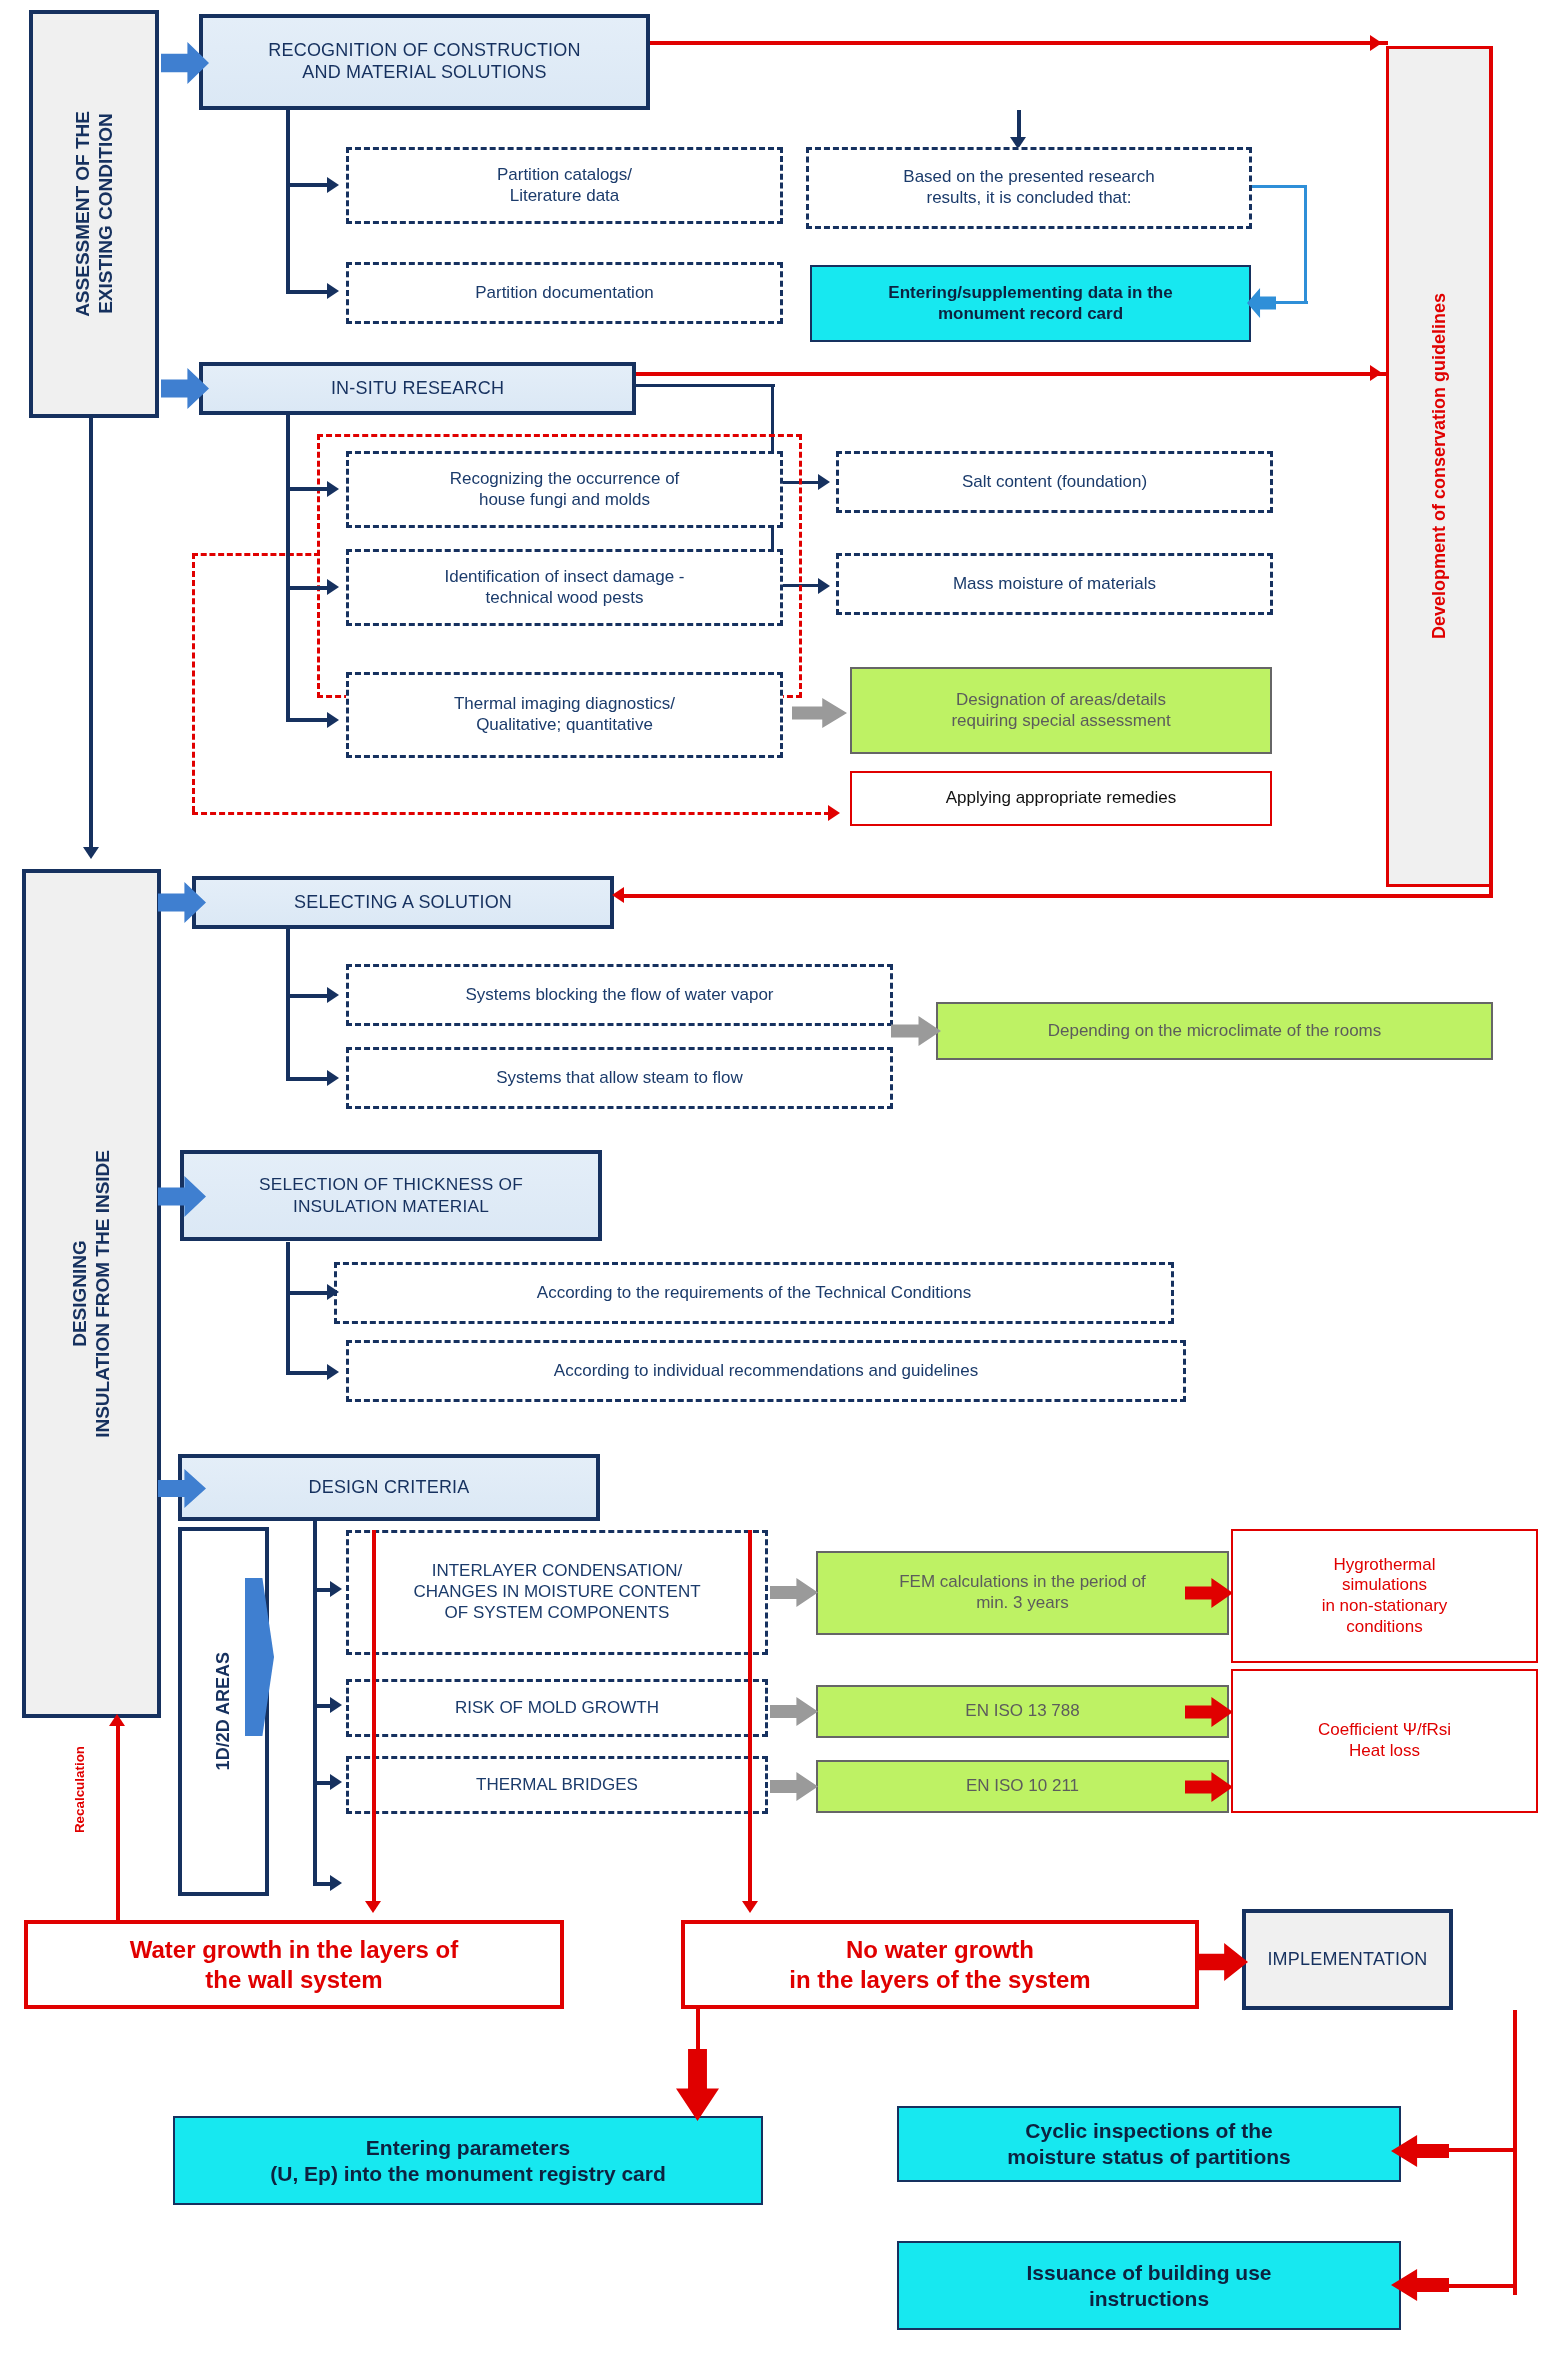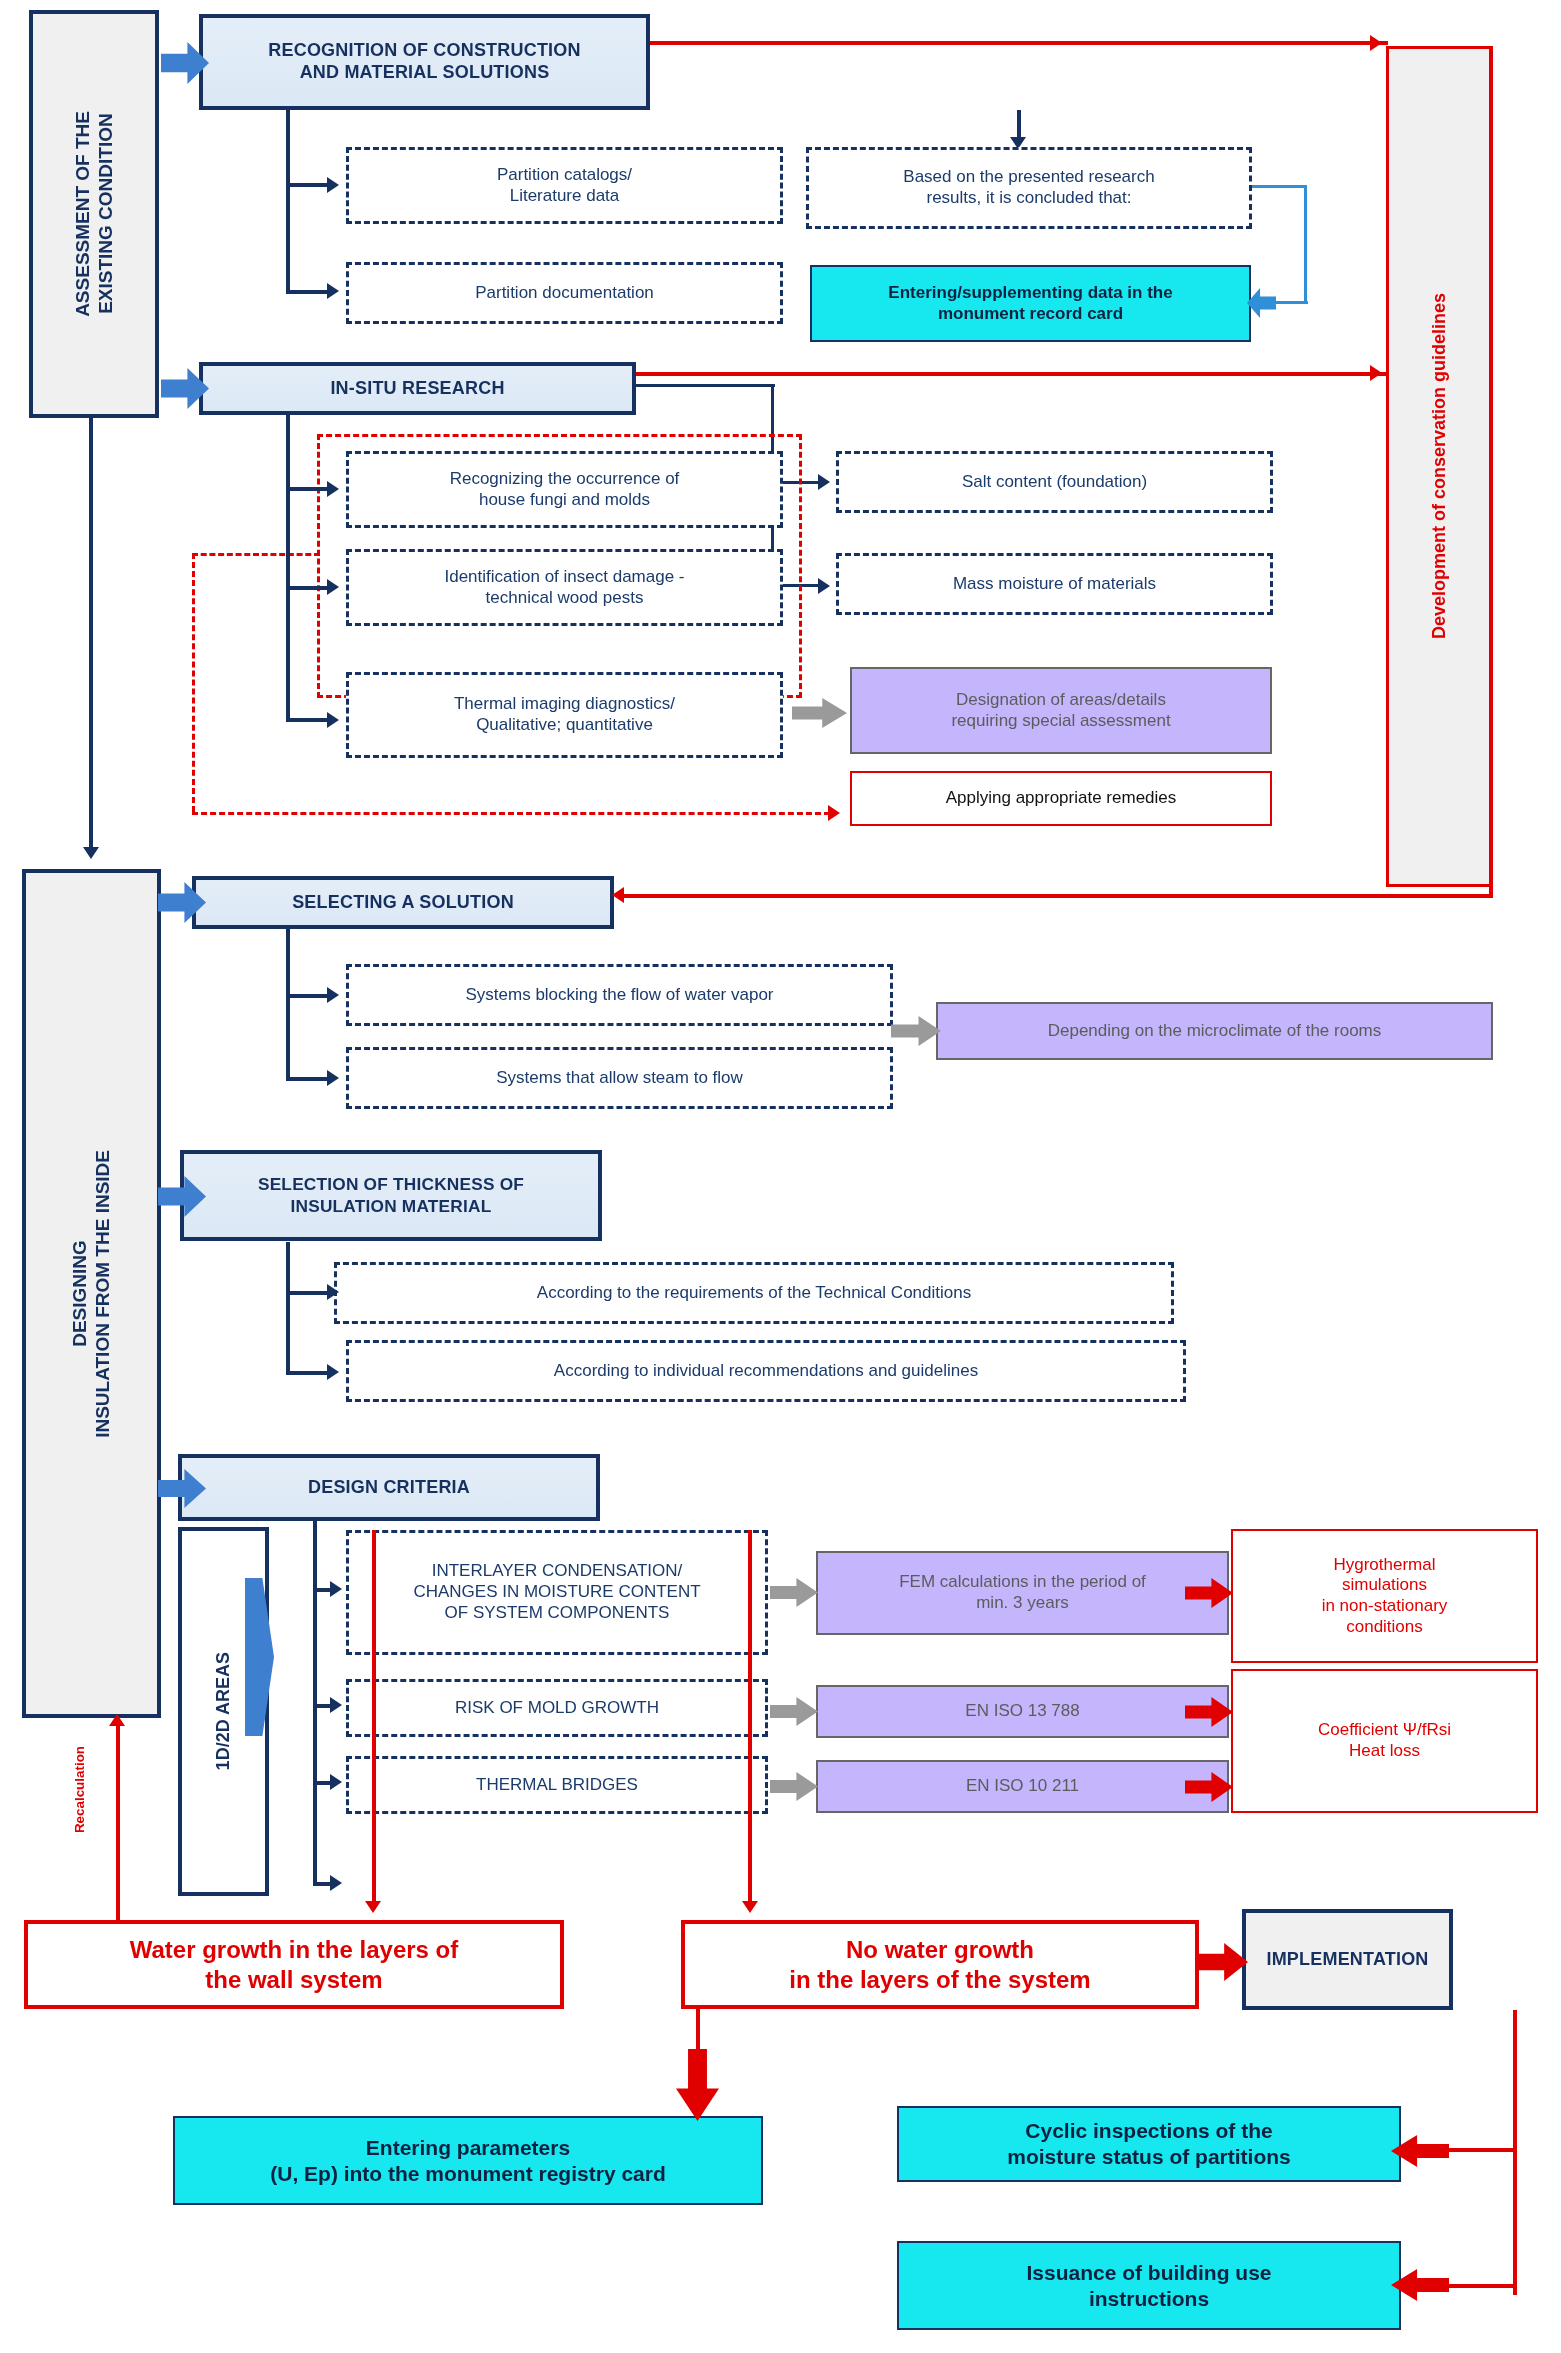--- a/index.html
+++ b/index.html
@@ -6,42 +6,42 @@
   body{font-family:"Liberation Sans", sans-serif;}
   #canvas{position:relative;width:1561px;height:2354px;background:#ffffff;overflow:hidden;}
 
   .box{position:absolute;box-sizing:border-box;display:flex;align-items:center;justify-content:center;text-align:center;line-height:1.22;}
 
   
   .stage{
     background:linear-gradient(180deg,#e4eef8 0%,#dbe8f5 100%);
     border:4.3px solid #16315f;
     color:#16315f;
-    font-weight:bold;
+    font-weight:normal;
     letter-spacing:0.2px;
   }
   
   .group{
     background:#f0f0f0;
     border:4.3px solid #16315f;
     color:#16315f;
     font-weight:bold;
   }
   .vtext{writing-mode:vertical-rl;transform:rotate(180deg);white-space:pre-line;text-align:center;}
 
   
   .dash{
     background:#ffffff;
     border:3.8px dashed #16315f;
     color:#1b3b6b;
     font-weight:normal;
   }
   
   .gray{
-    background:#c4b5fd;
+    background:#bef264;
     border:2.4px solid #666666;
     color:#5c5c5c;
   }
   
   .redbox{
     background:#ffffff;
     border:2.9px solid #e00000;
     color:#e00000;
   }
   .redbox.thick{border-width:4.3px;font-weight:bold;}

